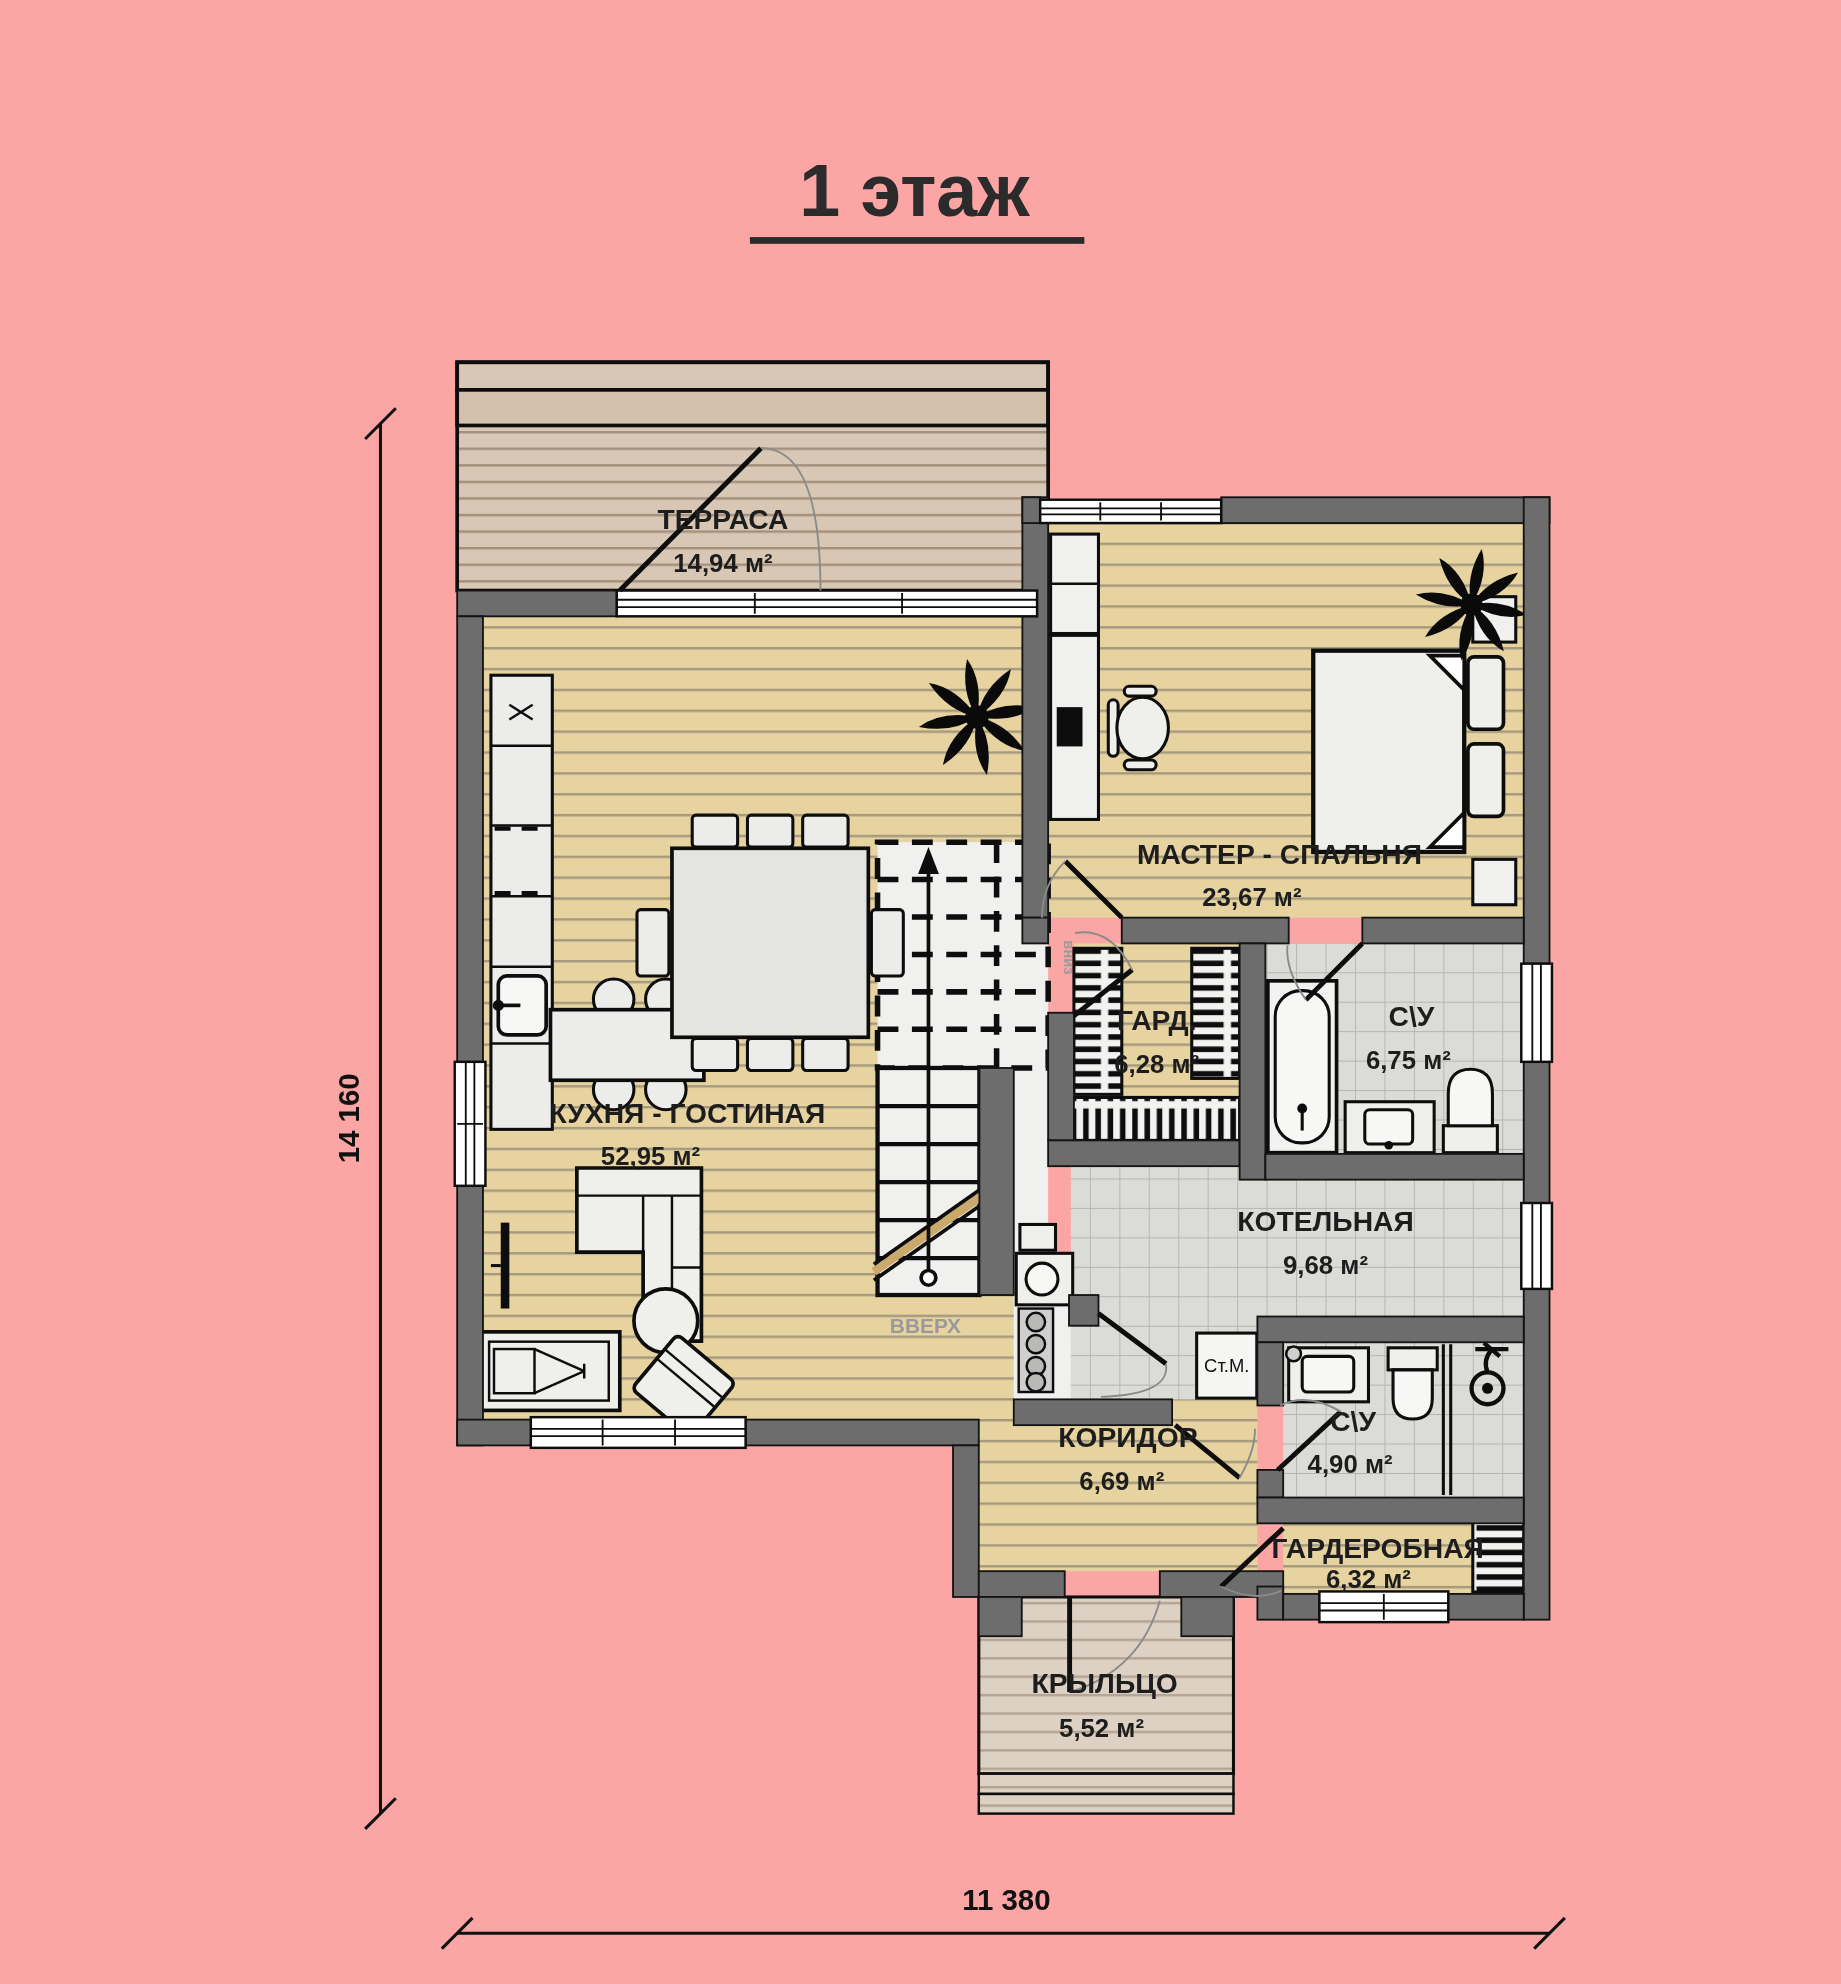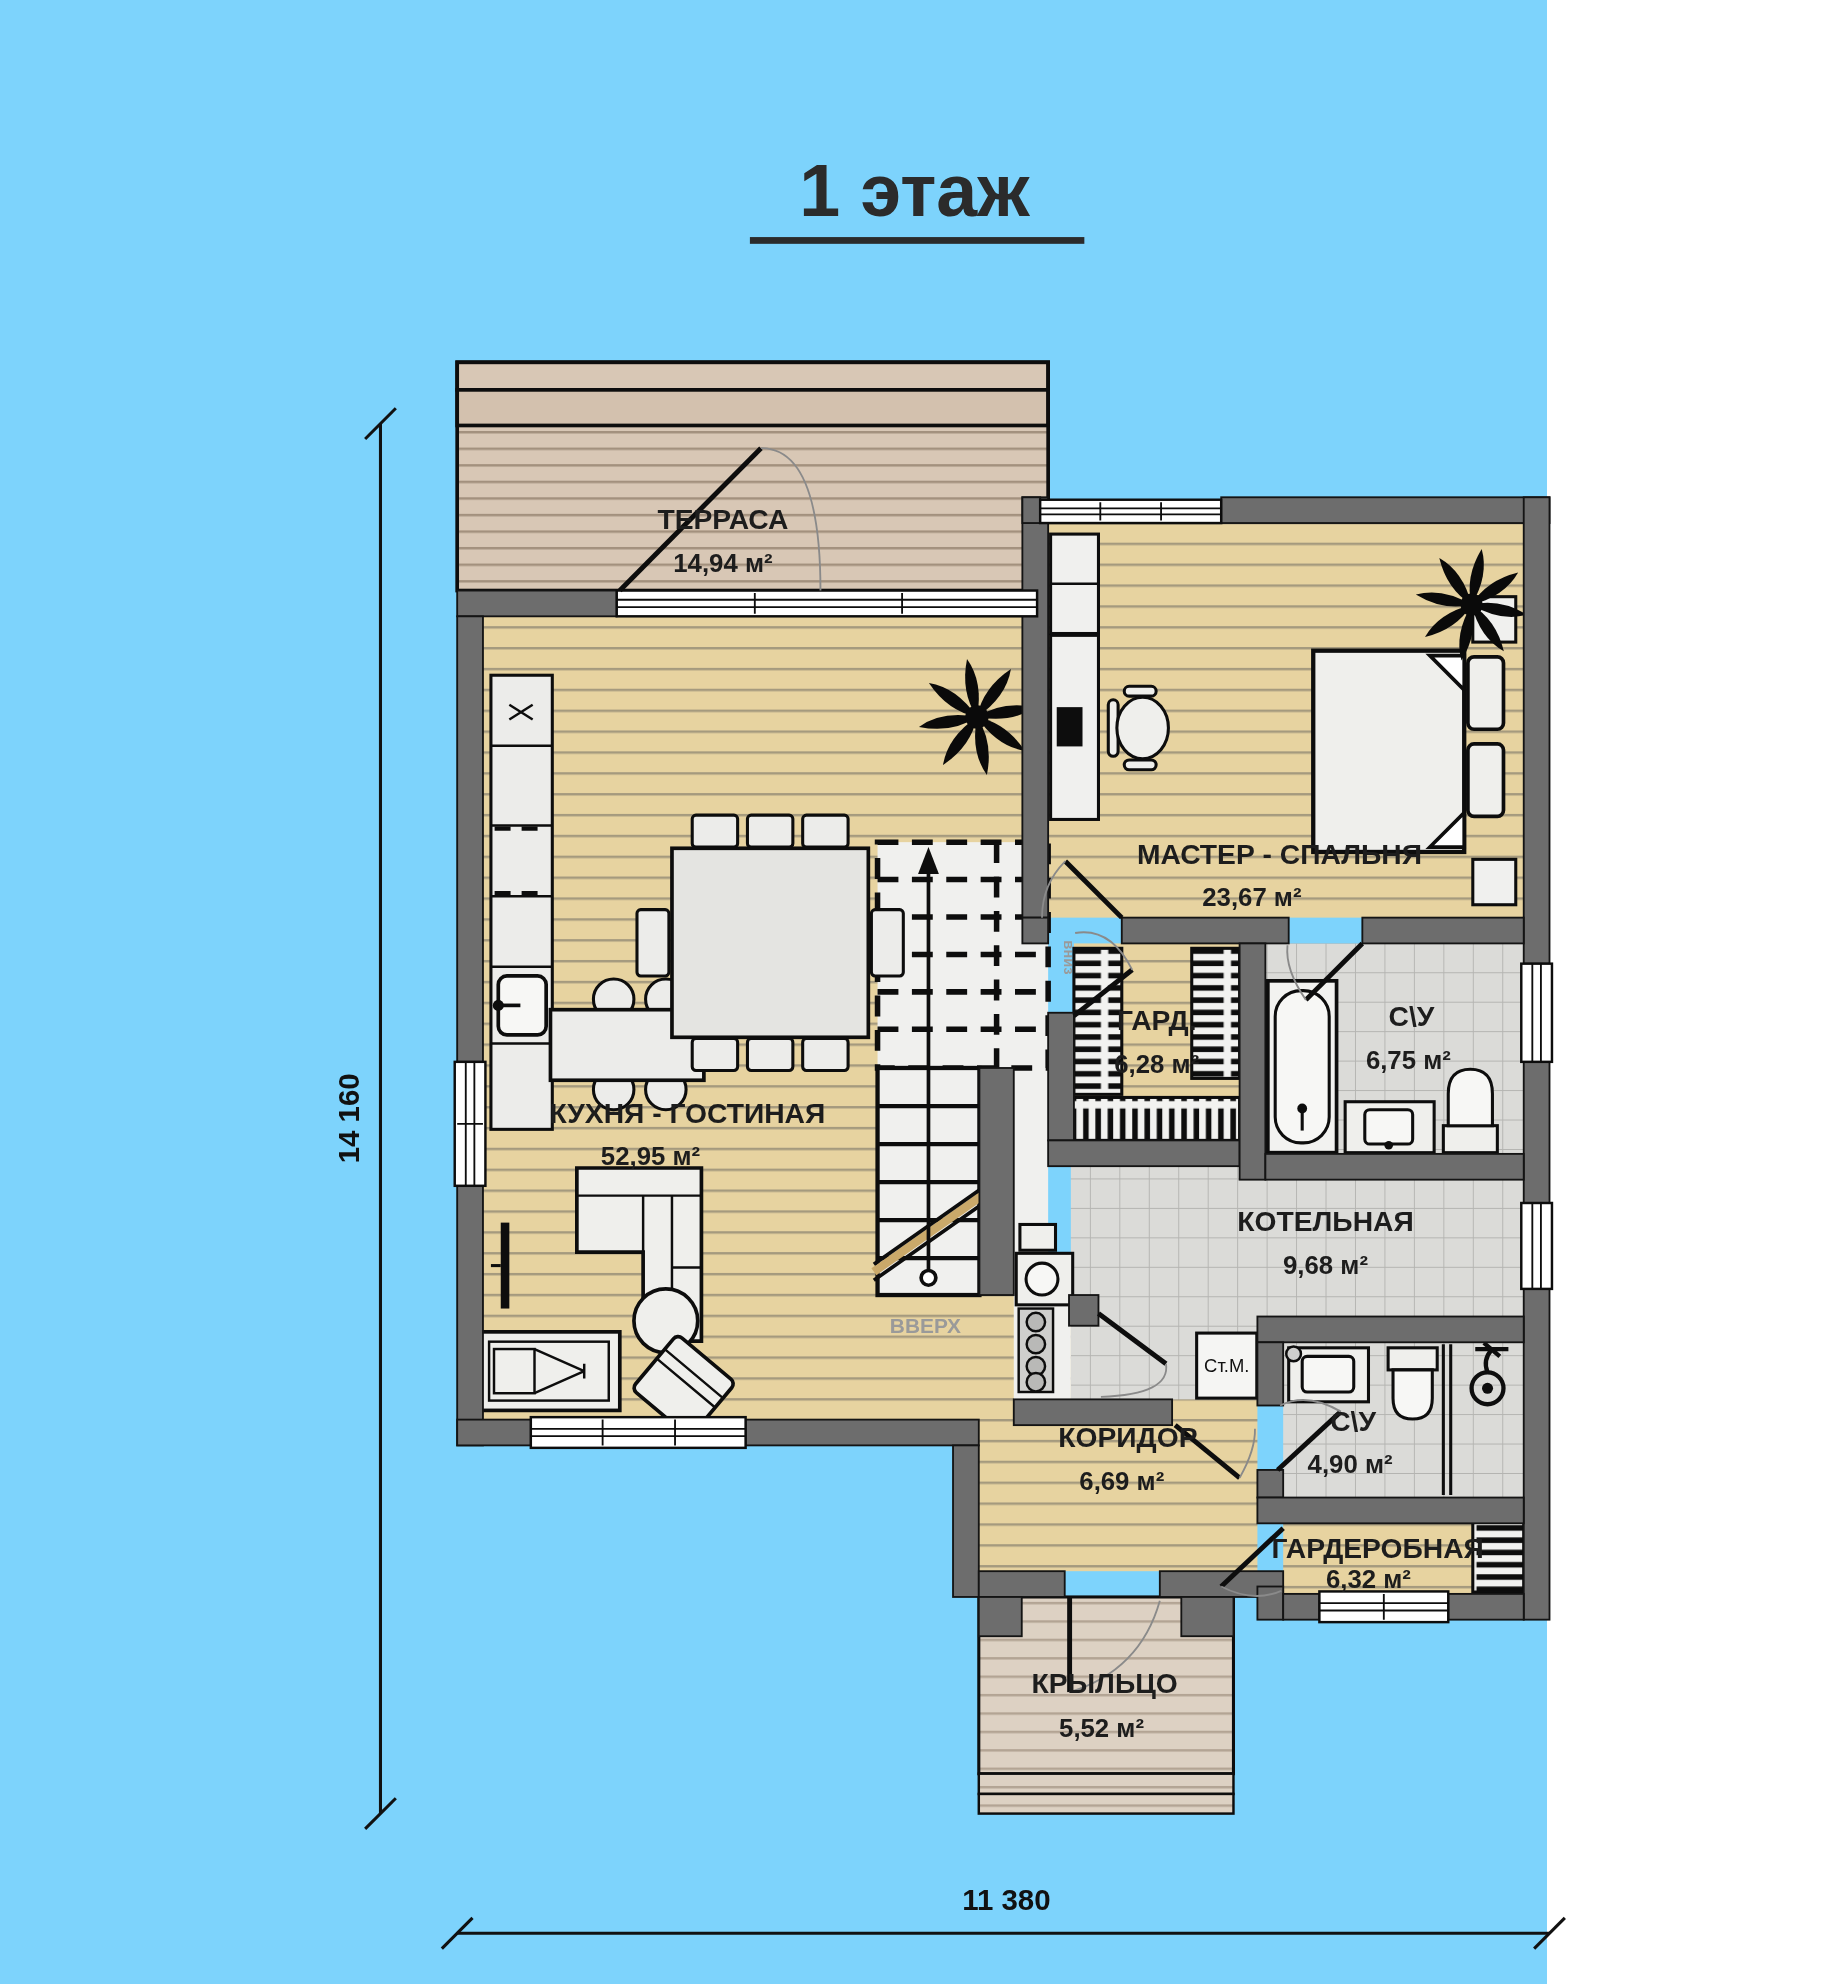--- a/index.html
+++ b/index.html
@@ -1,16 +1,16 @@
 <!DOCTYPE html>
 <html style="font-size:9.8px"><head>
 <meta charset="utf-8">
 <style>
   html,body{margin:0;padding:0;background:#ffffff;}
-  .page{width:1547px;height:1985px;position:relative;background:#7dd3fc;}
+  .page{width:1841px;height:1985px;position:relative;background:#fca5a5;}
   svg{display:block;}
   text{font-family:"Liberation Sans","DejaVu Sans",sans-serif;}
   .room-name,.room-area{font-weight:bold;fill:#1d1d1d;}
   .room-name{font-size:46px;}
   .room-area{font-size:42px;}
   .dim-text{font-weight:bold;fill:#111;font-size:48px;}
   .title-text{font-weight:bold;fill:#2b2b2b;font-size:120px;}
   .stair-note{fill:#9a9a9a;font-weight:bold;}
   .appl-note{font-size:30px;fill:#111;}
 </style>

